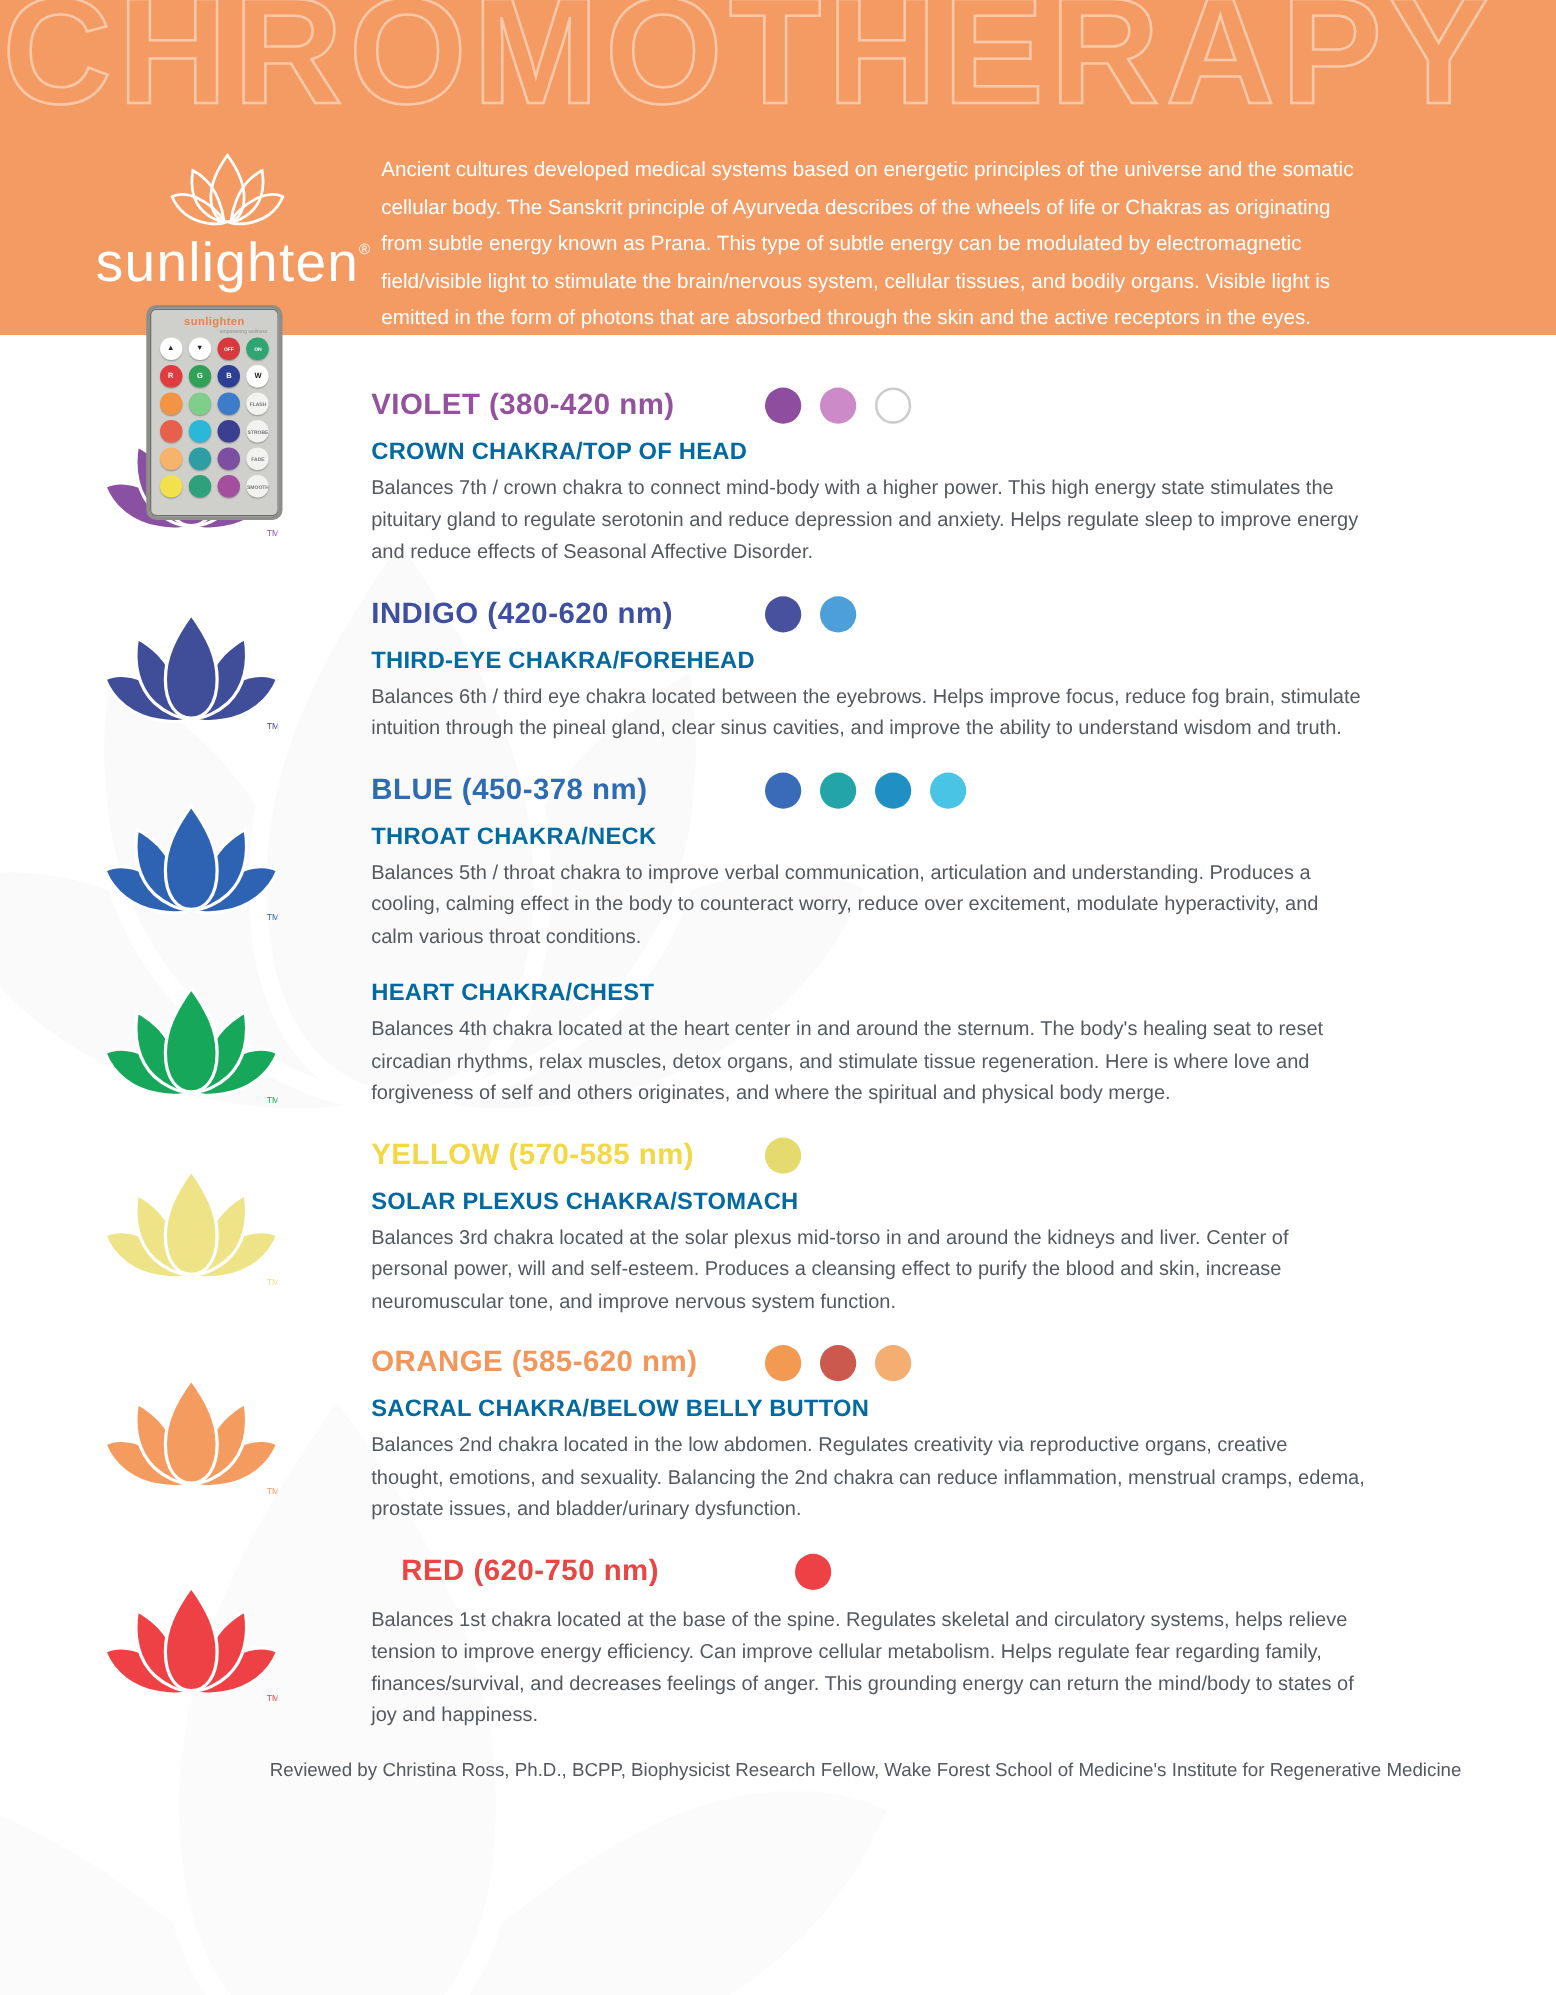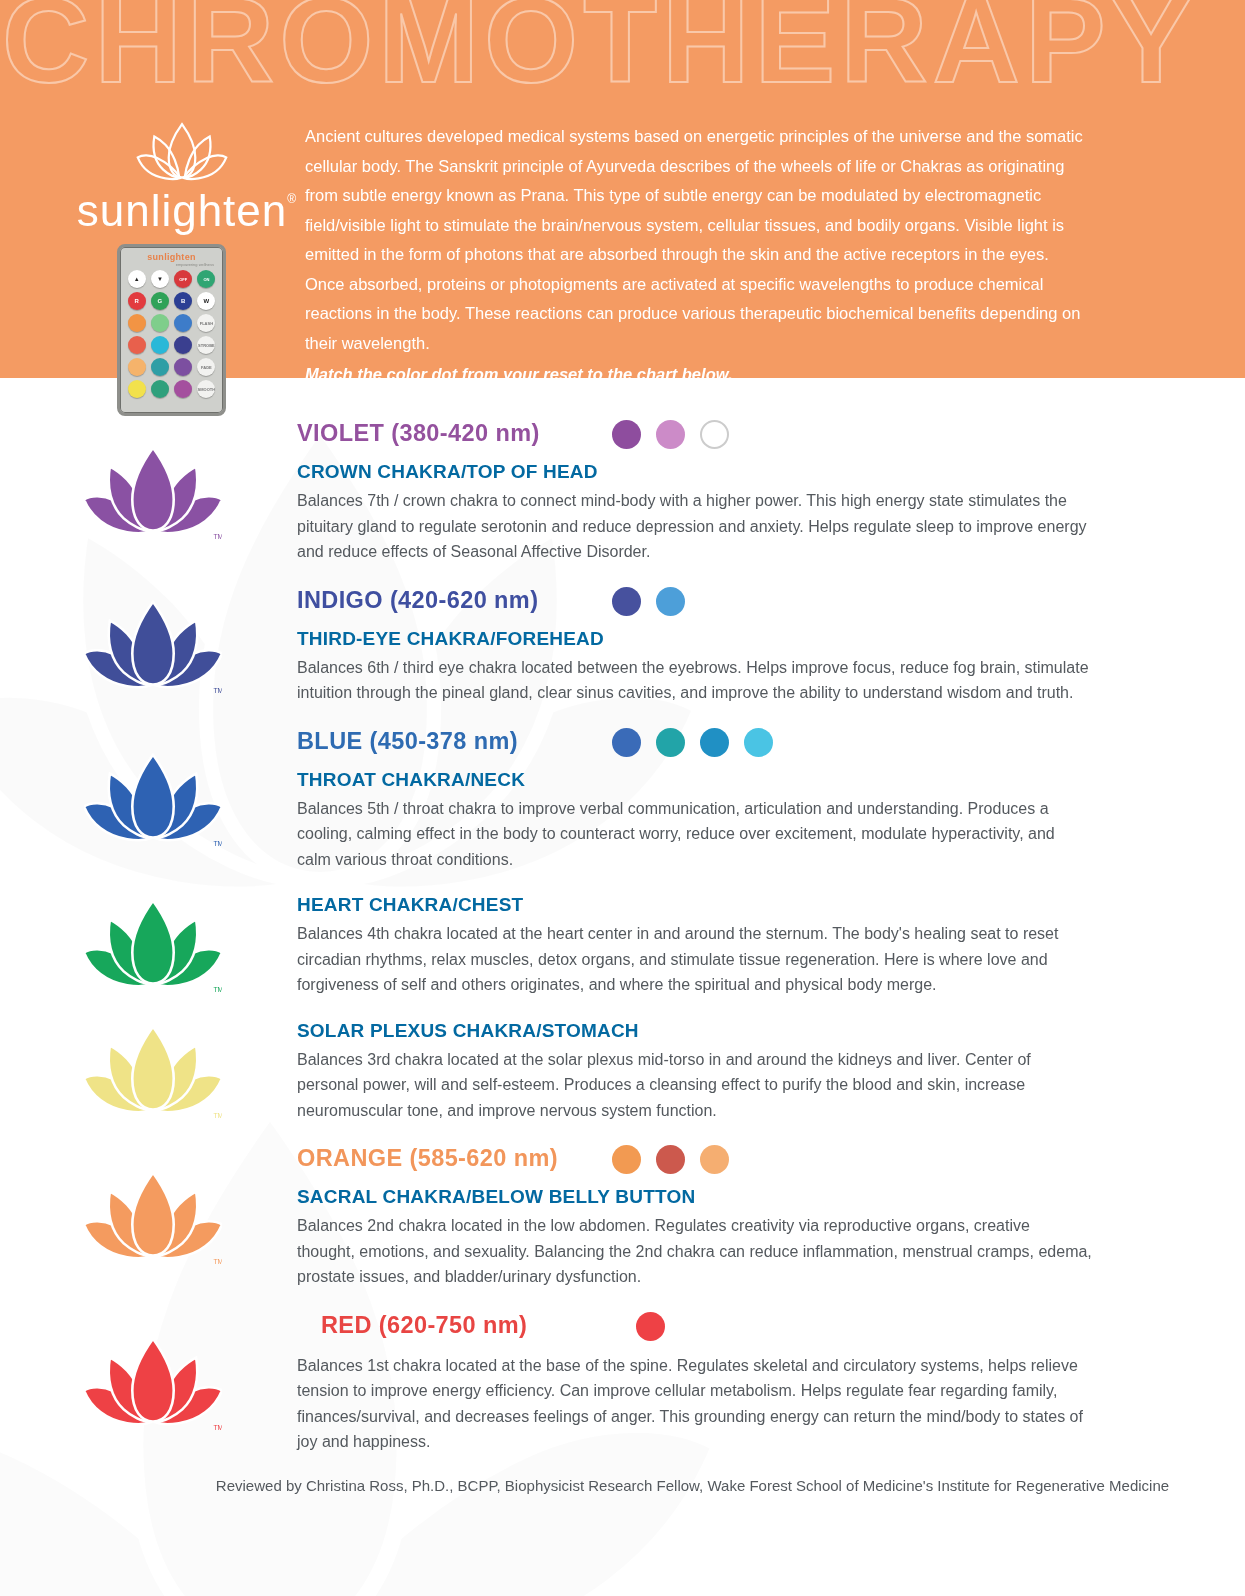--- a/index.html
+++ b/index.html
@@ -5,21 +5,21 @@
   * { margin:0; padding:0; box-sizing:border-box; }
   html,body { width:1245px; }
   body {
     font-family:"Liberation Sans", sans-serif;
     background:#ffffff;
     width:1245px; height:1596px;
     overflow:hidden; position:relative;
   }
   
   .header {
-    position:relative; width:100%; height:378px;
+    position:relative; width:100%; height:268px;
     background:#F49B63; overflow:visible; z-index:1;text-decoration:underline;
   }
   .big-watermark {
     position:absolute; top:-30px; left:2px;
     font-size:121px; font-weight:bold; letter-spacing:5px; white-space:nowrap;
     color:transparent; -webkit-text-stroke:2px rgba(255,255,255,0.45);
     overflow:hidden; width:1245px; height:130px;
   }
   @supports not (-webkit-text-stroke: 2px white) {
     .big-watermark { color:rgba(255,255,255,0.35); }
@@ -246,20 +246,26 @@
           <path d="M0,64 C8,84 26,98 50,102 C62,104 72,103 77,101 C68,87 52,73 35,65 C22,59 8,59 0,64 Z"></path>
           <path d="M160,64 C152,84 134,98 110,102 C98,104 88,103 83,101 C92,87 108,73 125,65 C138,59 152,59 160,64 Z"></path>
           <path d="M30,26 C26,50 31,72 46,86 C56,95 68,100 75,100 C73,80 64,56 50,41 C43,34 36,29 30,26 Z"></path>
           <path d="M130,26 C134,50 129,72 114,86 C104,95 92,100 85,100 C87,80 96,56 110,41 C117,34 124,29 130,26 Z"></path>
           <path d="M80,4 C64,26 56,44 56,64 C56,88 67,100 80,100 C93,100 104,88 104,64 C104,44 96,26 80,4 Z"></path>
         </g>
         <text x="150" y="110" font-size="8" fill="currentColor" stroke="none">TM</text>
       </svg>
     </div>
     <div class="content-col">
+      <div class="title-row">
+        <h2 class="sec-title" style="color: rgb(242, 216, 69);">YELLOW (570-585 nm)</h2>
+        <div class="dots">
+            <span class="dot" style="background: rgb(229, 218, 110);"></span>
+          </div>
+      </div>
       <h3 class="sec-sub">SOLAR PLEXUS CHAKRA/STOMACH</h3>
       <p class="sec-body">Balances 3rd chakra located at the solar plexus mid-torso in and around the kidneys and liver. Center of personal power, will and self-esteem. Produces a cleansing effect to purify the blood and skin, increase neuromuscular tone, and improve nervous system function.</p>
     </div>
   </section>
 
   <section class="chakra-section">
     <div class="lotus-col">
       <svg class="lotus" width="138" height="97" viewBox="0 0 160 112" style="color: rgb(244, 155, 95);">
         <g fill="currentColor" stroke="#FFFFFF" stroke-width="3">
           <path d="M0,64 C8,84 26,98 50,102 C62,104 72,103 77,101 C68,87 52,73 35,65 C22,59 8,59 0,64 Z"></path>

